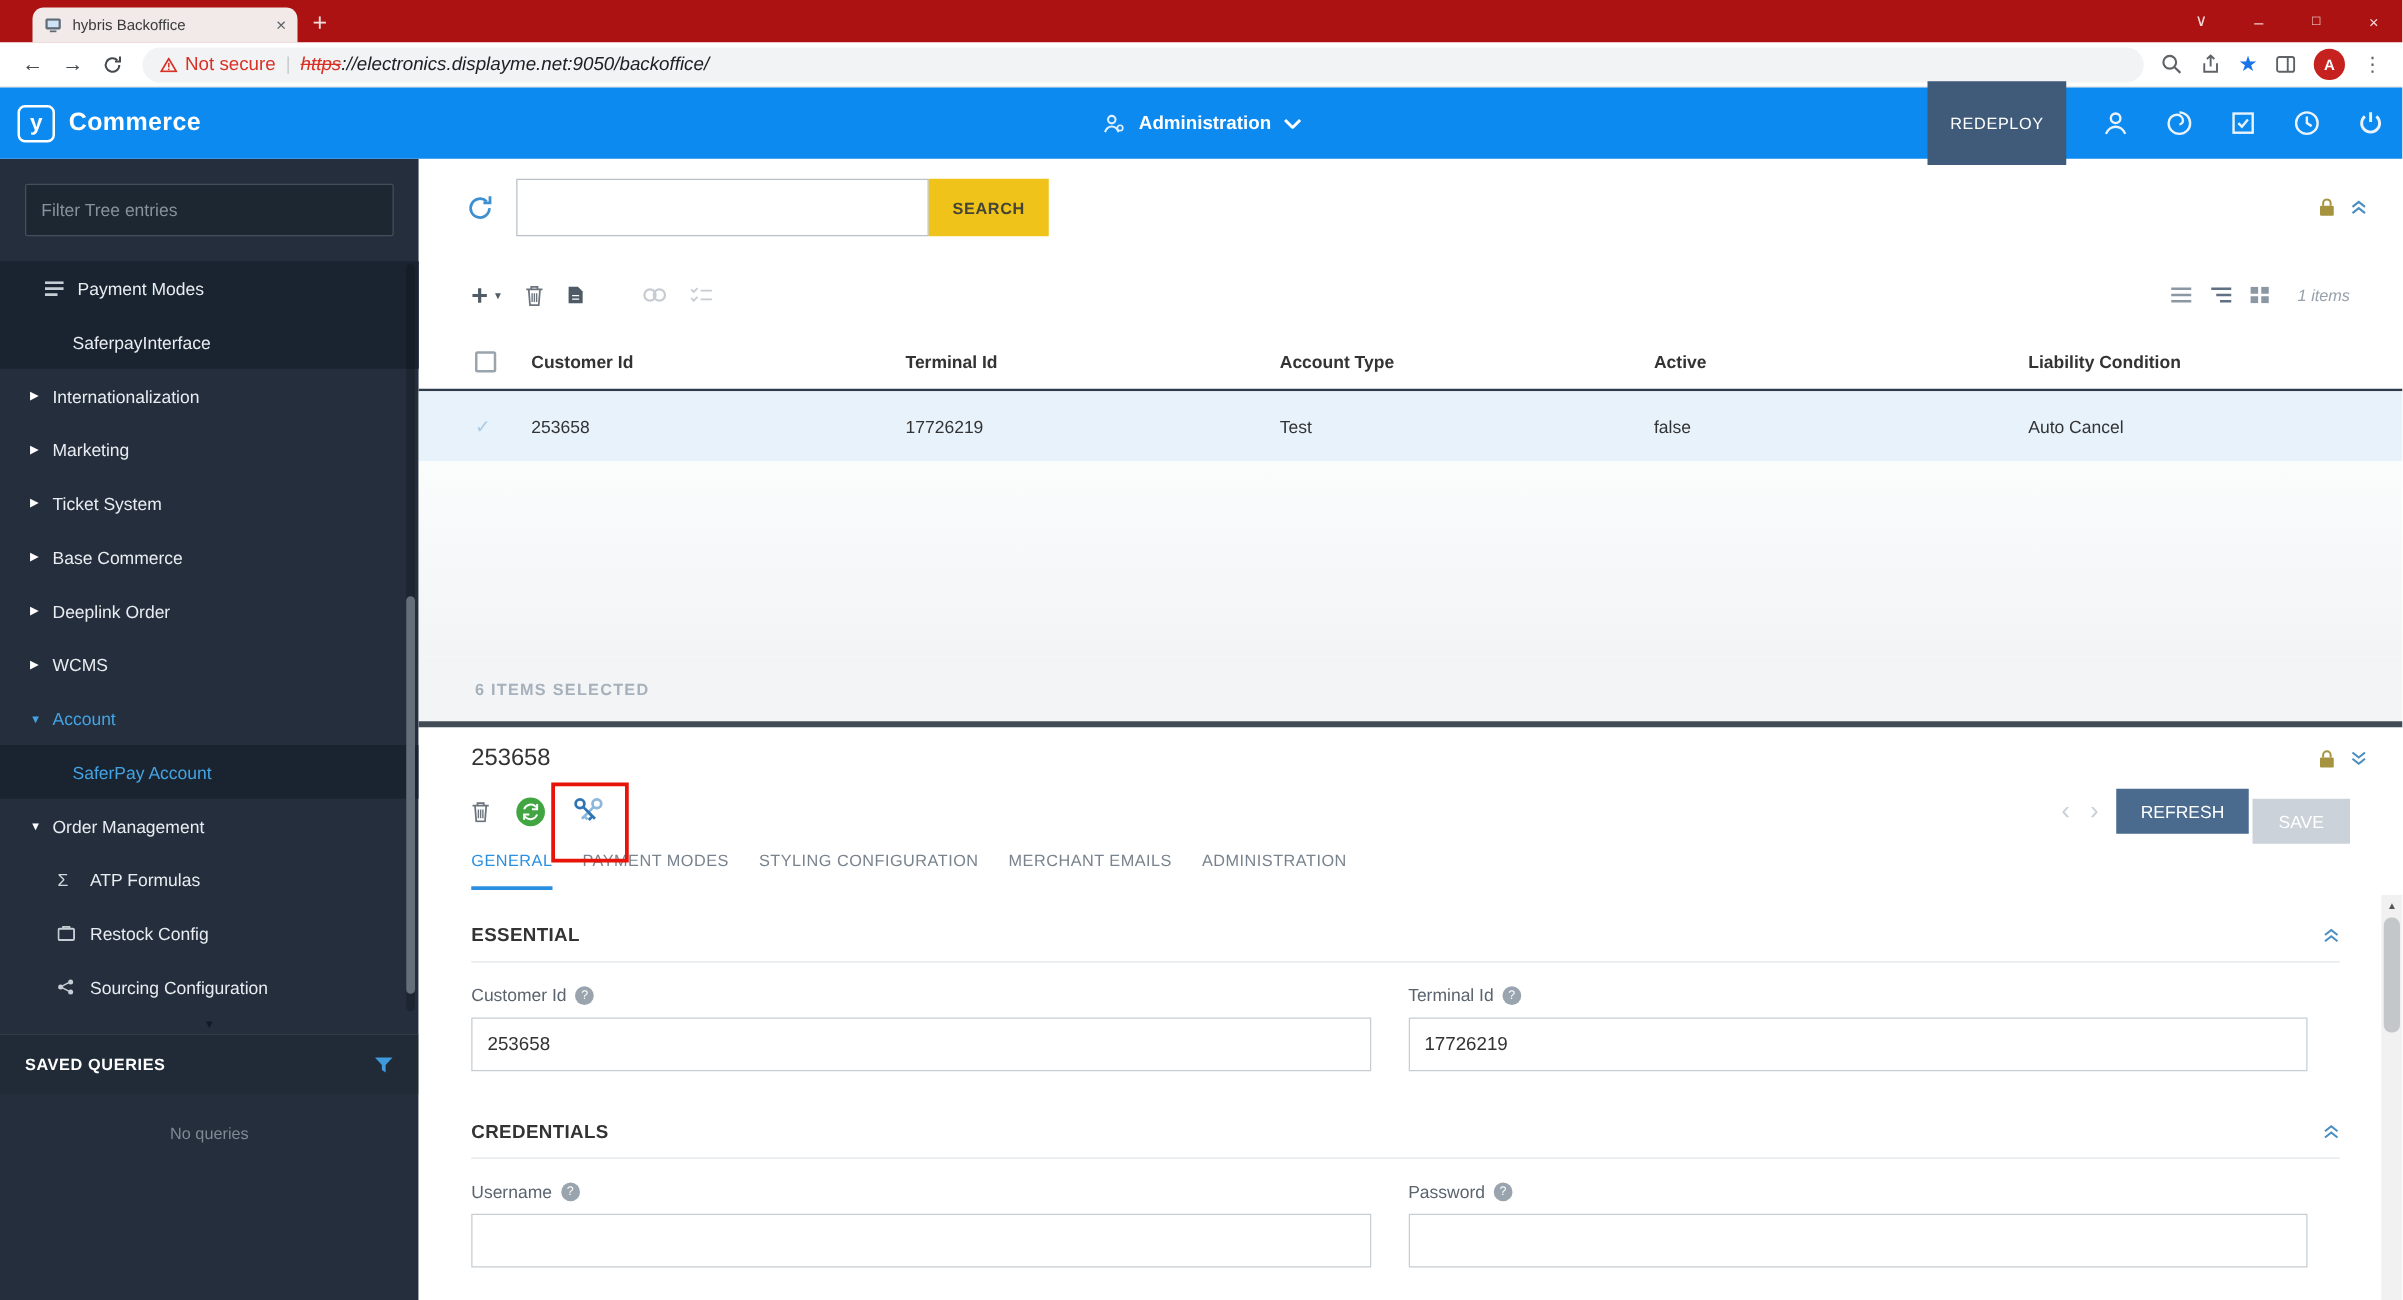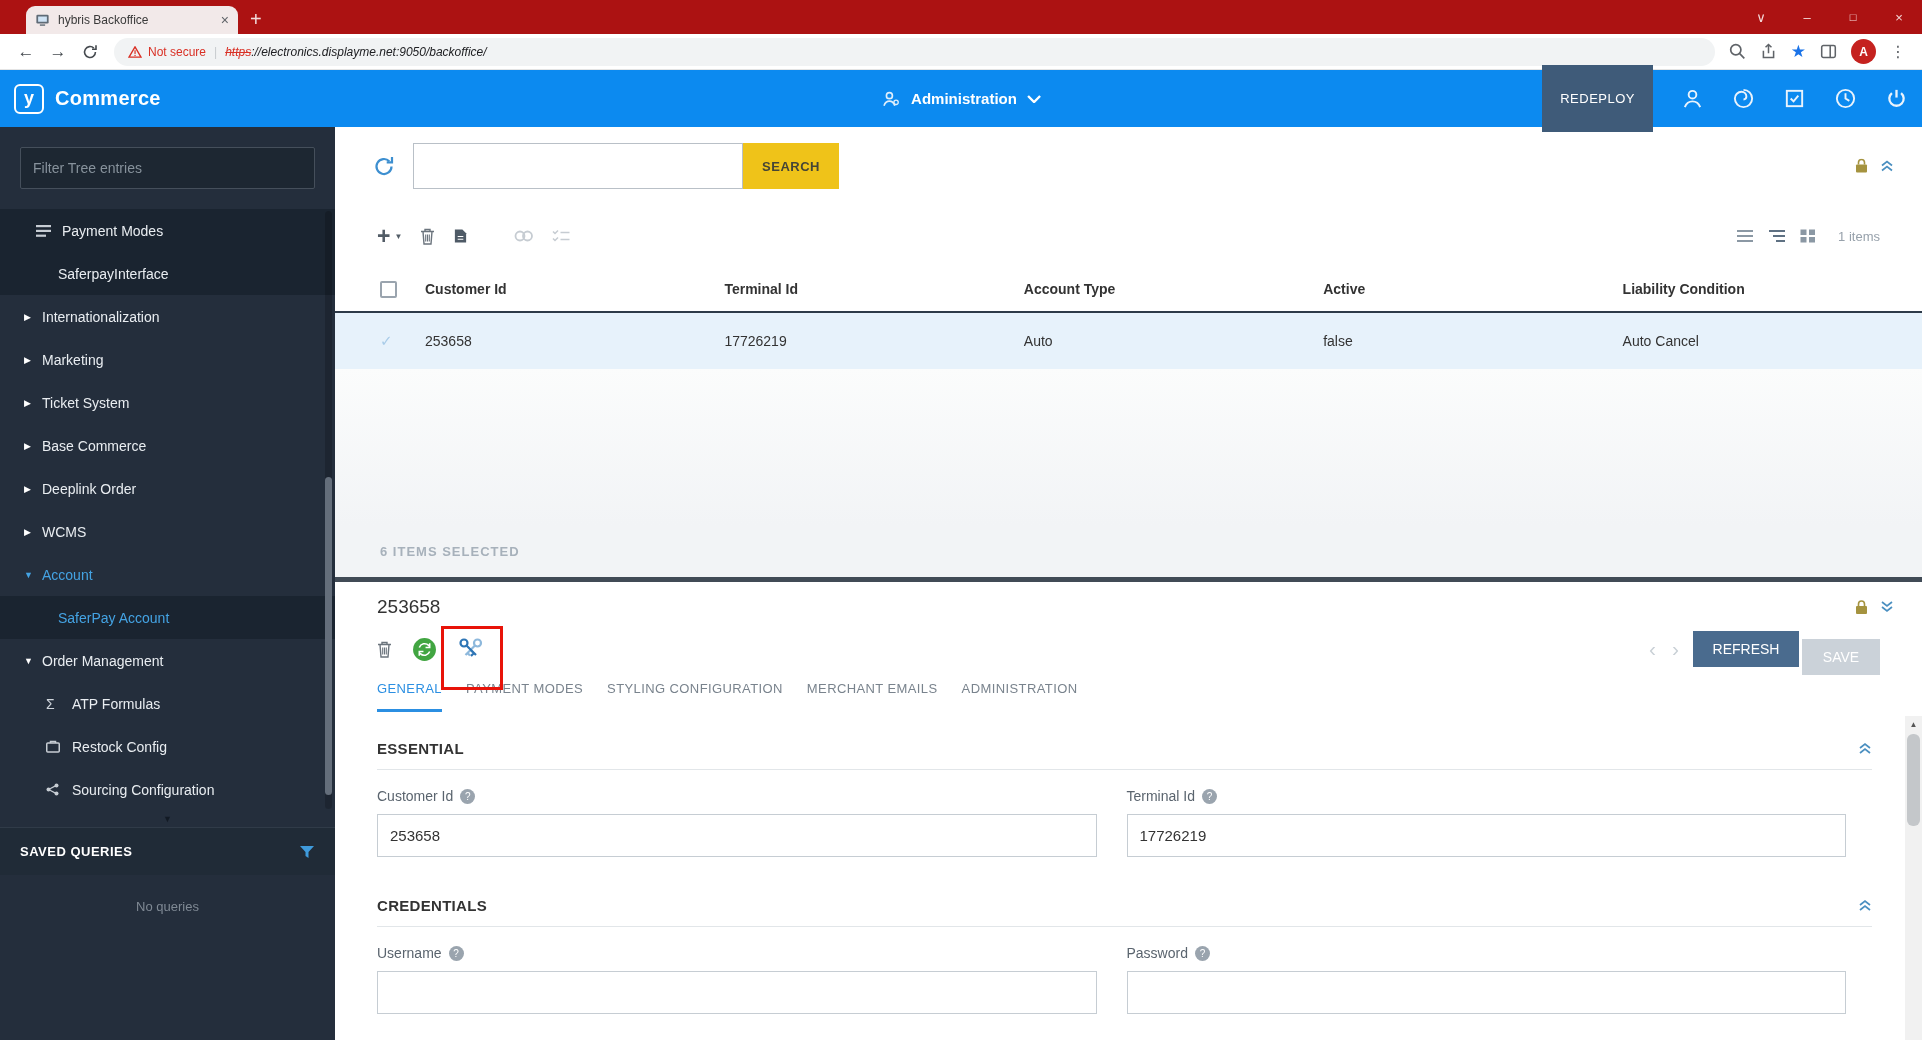--- a/index.html
+++ b/index.html
@@ -19,21 +19,21 @@
   .win-controls { display:flex; align-self:stretch; align-items:center; }
   .win-btn { width:46px; height:100%; display:flex; align-items:center; justify-content:center;
              color:#f5dada; font-size:13px; cursor:pointer; }
   .win-btn.maxi { font-size:11px; }
 
   .navbar { height:36px; background:#fff; border-bottom:1px solid #e4e4e4; display:flex; align-items:center;
             padding:0 10px; flex-shrink:0; }
   .nav-btn { width:32px; height:30px; display:flex; align-items:center; justify-content:center;
              font-size:17px; color:#454a4f; cursor:pointer; }
   .addressbar { flex:1; height:28px; background:#f1f3f4; border-radius:14px; display:flex; align-items:center;
-                padding:0 14px; gap:8px; margin:0 8px; font-size:12px; }
+                padding:0 14px; gap:8px; margin:0 8px; font-size:15px; }
   .notsecure { color:#d93025; display:flex; align-items:center; gap:6px; }
   .addr-div { color:#c8cbce; }
   .url { color:#202124;font-style:italic; }
   .url .scheme { color:#d93025; text-decoration:line-through; }
   .nav-icons { display:flex; align-items:center; gap:14px; padding:0 6px; }
   .star { color:#1a73e8; font-size:17px; cursor:pointer; }
   .avatar { width:25px; height:25px; border-radius:50%; background:#c5221f; color:#fff; font-size:12px;
             font-weight:bold; display:flex; align-items:center; justify-content:center; cursor:pointer; }
   .dots { color:#5f6368; font-size:16px; cursor:pointer; }
 
@@ -91,21 +91,21 @@
                     align-items:center; gap:12px; }
   .pc-btn { cursor:pointer; }
 
   .list-toolbar { height:62px; display:flex; align-items:center; padding:0 42px; gap:18px; flex-shrink:0; }
   .tb-plus { display:flex; align-items:center; gap:4px; cursor:pointer; }
   .tb-plus .plus { font-size:23px; color:#525c66; font-weight:bold; line-height:1; }
   .tb-plus .caret { font-size:8px; color:#525c66; }
   .tb-btn { cursor:pointer; display:flex; }
   .tb-btn.disabled { cursor:default; }
   .tb-gap { width:10px; }
-  .tb-right { margin-left:auto; display:flex; gap:14px; }
+  .tb-right { margin-left:auto; display:flex; gap:14px;font-style:italic; }
   .items-count { color:#97a1ab; font-size:13px; margin-left:8px; }
 
   .grid-header { display:grid; grid-template-columns:90px repeat(5,1fr); height:46px; align-items:center;
                  border-bottom:2px solid #2e3b49; font-weight:bold; font-size:14px; color:#333; flex-shrink:0; }
   .cb-cell { padding-left:45px; }
   .checkbox { width:17px; height:17px; border:2px solid #9aa4ae; border-radius:2px; background:#fff; cursor:pointer; }
   .grid-row { display:grid; grid-template-columns:90px repeat(5,1fr); height:56px; align-items:center;
               background:#e7f2fb; font-size:14px; color:#333; flex-shrink:0; cursor:pointer; }
   .row-check { padding-left:45px; color:#a9cce8; font-size:15px; }
   .list-empty { flex:1; background:linear-gradient(180deg,#fbfcfc 0%,#f2f4f6 100%); }
@@ -459,21 +459,21 @@
         <div>Customer Id</div>
         <div>Terminal Id</div>
         <div>Account Type</div>
         <div>Active</div>
         <div>Liability Condition</div>
       </div>
       <div class="grid-row">
         <div class="row-check">✓</div>
         <div>253658</div>
         <div ind-x="">17726219</div>
-        <div>Auto</div>
+        <div>Test</div>
         <div>false</div>
         <div>Auto Cancel</div>
       </div>
       <div class="list-empty"></div>
       <div class="selected-bar">6 ITEMS SELECTED</div>
 
       <div class="splitter"></div>
 
       <section class="detail-panel">
         <div class="detail-header">

